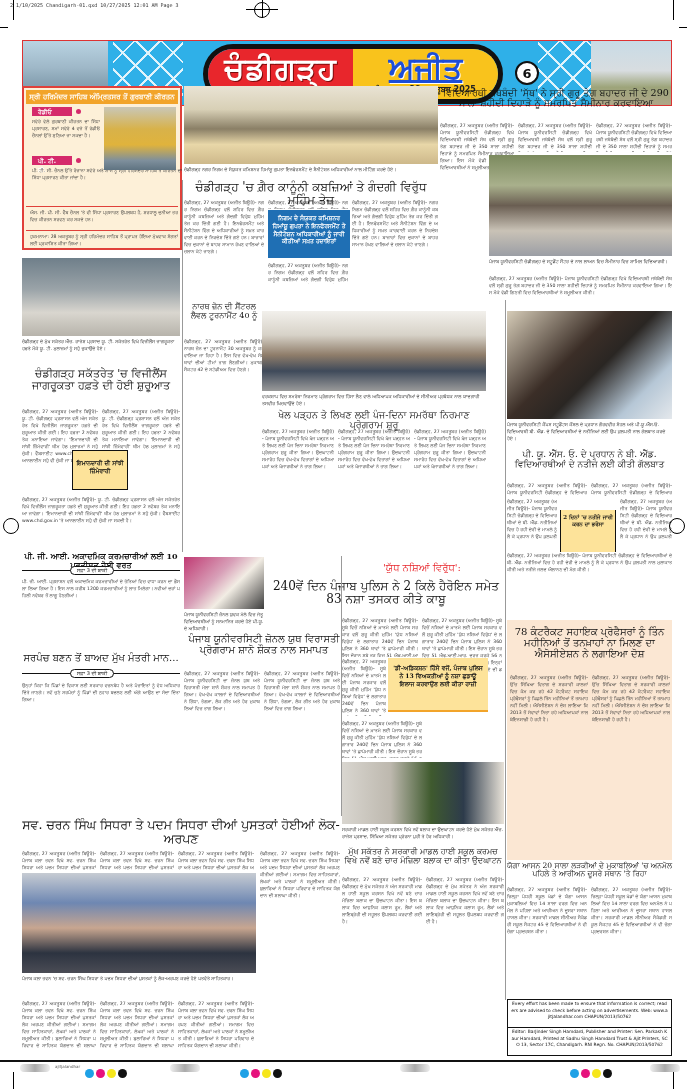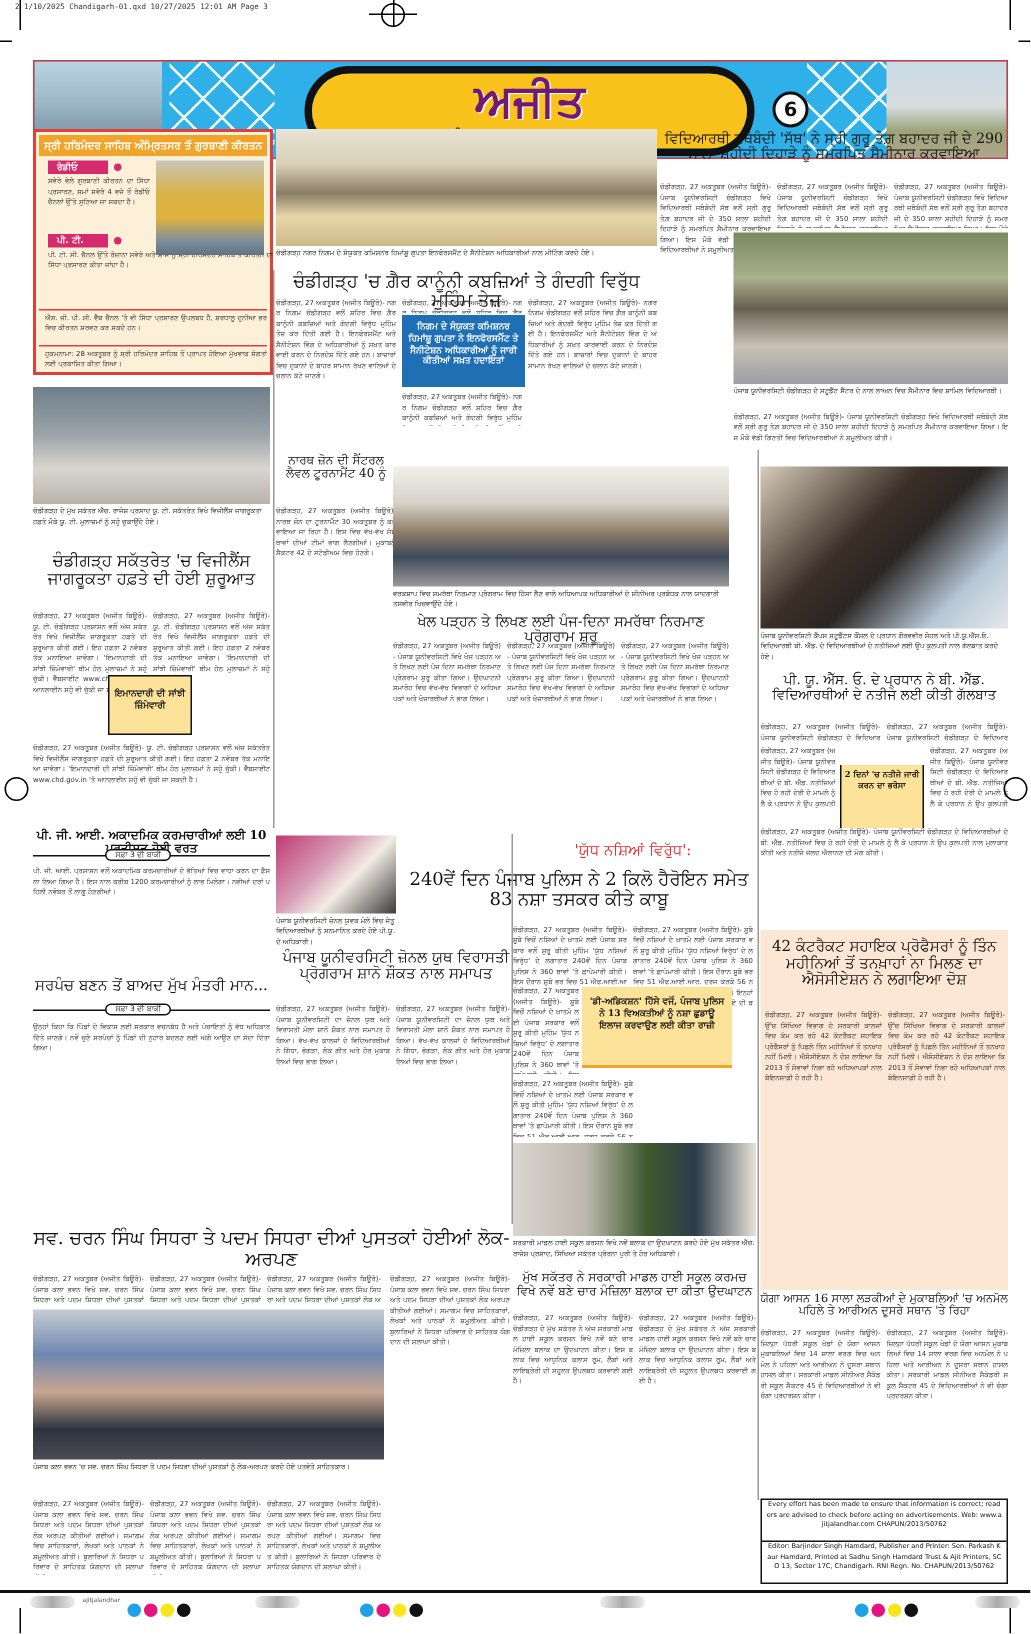--- a/index.html
+++ b/index.html
@@ -13,21 +13,21 @@
   .masthead { left: 22px; top: 40px; width: 650px; height: 66px; border: 1px solid #d33; background: #2fb0e8; overflow: hidden; }
   .mh-photo-l { left: 0; top: 0; width: 85px; height: 66px; background: linear-gradient(180deg,#b9d3e2 0%,#9fb8c8 40%,#8aa4b5 60%,#6a8799 100%); }
   .mh-photo-r { right: 0; top: 0; width: 80px; height: 66px; background: linear-gradient(180deg,#c8dbe6 0%,#d8dde0 45%,#9da47a 70%,#b0a78a 100%); }
   .mh-pattern { top: 0; height: 66px; width: 70px; background:
       repeating-linear-gradient(45deg, transparent 0 8px, #fff 8px 10px, transparent 10px 18px),
       repeating-linear-gradient(-45deg, transparent 0 8px, #fff 8px 10px, transparent 10px 18px); opacity: .85; }
   .mh-pill { left: 180px; top: 3px; width: 300px; height: 60px; border-radius: 30px; border: 5px solid #111; overflow: hidden; display: flex; }
   .mh-red { flex: 1; background: #e8262c; display: flex; flex-direction: column; align-items: center; justify-content: center; color: #fff; }
   .mh-yel { flex: 1; background: #f9c31c; display: flex; flex-direction: column; align-items: center; justify-content: center; }
   .mh-name1 { font-size: 30px; font-weight: bold; color: #fff; line-height: 1; letter-spacing: 1px; text-shadow: 1px 1px 0 #7a0a0a; }
-  .mh-name2 { font-size: 30px; font-weight: bold; color: #701a75; line-height: 1; text-shadow: 1px 1px 0 #fff; }
+  .mh-name2 { font-size: 30px; font-weight: bold; color: #1d4ed8; line-height: 1; text-shadow: 1px 1px 0 #fff; text-decoration: underline; }
   .mh-sub1 { font-size: 7px; color: #fff; margin-top: 2px; }
   .mh-date { font-size: 8px; color: #222; margin-top: 2px; font-weight: bold; }
   .mh-page { left: 492px; top: 20px; width: 24px; height: 24px; border-radius: 50%; background: #fff; border: 2px solid #111; font-size: 13px; font-weight: bold; display: flex; align-items: center; justify-content: center; }
   
   .col-text { font-size: 4.6px; line-height: 7px; color: #333; text-align: justify; overflow: hidden; word-break: break-all; }
   .headline { font-family: "DejaVu Serif", serif; color: #111; line-height: 1.1; text-align: center; }
   .photo { background: #8d8d8d; overflow: hidden; }
   .caption { font-size: 4.6px; line-height: 7px; color: #222; overflow: hidden; }
   .rule { background: #111; height: 1px; }
   .jump { font-size: 5px; text-align: center; border: 1px solid #111; border-radius: 6px; background: #fff; padding: 0 6px; }
@@ -52,20 +52,24 @@
 <div class="abs crop" style="left:679px;top:27px;width:8px;height:1px;"></div>
 <div class="abs reg" style="left:254px;top:2px;"></div>
 <div class="abs crop" style="left:246px;top:9px;width:32px;height:1px;"></div>
 <div class="abs crop" style="left:262px;top:0;width:1px;height:18px;"></div>
 
 <div class="abs masthead">
   <div class="abs mh-photo-l"></div>
   <div class="abs mh-pattern" style="left:90px;"></div>
   <div class="abs mh-pattern" style="left:515px;"></div>
   <div class="abs mh-pill">
+    <div class="mh-red">
+      <div class="mh-name1">ਚੰਡੀਗੜ੍ਹ</div>
+      <div class="mh-sub1">ਅਜੀਤ ਚੰਡੀਗੜ੍ਹ</div>
+    </div>
     <div class="mh-yel">
       <div class="mh-name2">ਅਜੀਤ</div>
       <div class="mh-date">ਮੰਗਲਵਾਰ, 28 ਅਕਤੂਬਰ 2025</div>
     </div>
   </div>
   <div class="abs mh-page">6</div>
   <div class="abs mh-photo-r"></div>
 </div>
 
 <div class="abs gboxt">
@@ -146,31 +150,31 @@
 
 <div class="abs headline" style="left:342px;top:562px;width:160px;font-size:10px;color:#e8262c;">'ਯੁੱਧ ਨਸ਼ਿਆਂ ਵਿਰੁੱਧ':</div>
 <div class="abs headline" style="left:270px;top:580px;width:232px;font-size:12px;">240ਵੇਂ ਦਿਨ ਪੰਜਾਬ ਪੁਲਿਸ ਨੇ 2 ਕਿਲੋ ਹੈਰੋਇਨ ਸਮੇਤ 83 ਨਸ਼ਾ ਤਸਕਰ ਕੀਤੇ ਕਾਬੂ</div>
 <div class="abs col-text" style="left:342px;top:617px;width:76px;height:40px;">ਚੰਡੀਗੜ੍ਹ, 27 ਅਕਤੂਬਰ (ਅਜੀਤ ਬਿਊਰੋ)- ਸੂਬੇ ਵਿਚੋਂ ਨਸ਼ਿਆਂ ਦੇ ਖ਼ਾਤਮੇ ਲਈ ਪੰਜਾਬ ਸਰਕਾਰ ਵਲੋਂ ਸ਼ੁਰੂ ਕੀਤੀ ਮੁਹਿੰਮ 'ਯੁੱਧ ਨਸ਼ਿਆਂ ਵਿਰੁੱਧ' ਦੇ ਲਗਾਤਾਰ 240ਵੇਂ ਦਿਨ ਪੰਜਾਬ ਪੁਲਿਸ ਨੇ 360 ਥਾਵਾਂ 'ਤੇ ਛਾਪੇਮਾਰੀ ਕੀਤੀ। ਇਸ ਦੌਰਾਨ ਸੂਬੇ ਭਰ ਵਿਚ 51 ਐਫ.ਆਈ.ਆਰ. ਦਰਜ ਕਰਕੇ 56 ਨਸ਼ਾ ਤਸਕਰਾਂ ਨੂੰ ਗ੍ਰਿਫ਼ਤਾਰ ਕੀਤਾ ਗਿਆ। ਇਨ੍ਹਾਂ ਕੋਲੋਂ 2 ਕਿਲੋ ਹੈਰੋਇਨ ਅਤੇ 1650 ਰੁਪਏ ਦੀ ਡਰੱਗ ਮਨੀ ਬਰਾਮਦ ਹੋਈ।</div>
 <div class="abs col-text" style="left:422px;top:617px;width:80px;height:140px;">ਚੰਡੀਗੜ੍ਹ, 27 ਅਕਤੂਬਰ (ਅਜੀਤ ਬਿਊਰੋ)- ਸੂਬੇ ਵਿਚੋਂ ਨਸ਼ਿਆਂ ਦੇ ਖ਼ਾਤਮੇ ਲਈ ਪੰਜਾਬ ਸਰਕਾਰ ਵਲੋਂ ਸ਼ੁਰੂ ਕੀਤੀ ਮੁਹਿੰਮ 'ਯੁੱਧ ਨਸ਼ਿਆਂ ਵਿਰੁੱਧ' ਦੇ ਲਗਾਤਾਰ 240ਵੇਂ ਦਿਨ ਪੰਜਾਬ ਪੁਲਿਸ ਨੇ 360 ਥਾਵਾਂ 'ਤੇ ਛਾਪੇਮਾਰੀ ਕੀਤੀ। ਇਸ ਦੌਰਾਨ ਸੂਬੇ ਭਰ ਵਿਚ 51 ਐਫ.ਆਈ.ਆਰ. ਦਰਜ ਕਰਕੇ 56 ਨਸ਼ਾ ਤਸਕਰਾਂ ਨੂੰ ਗ੍ਰਿਫ਼ਤਾਰ ਕੀਤਾ ਗਿਆ। ਇਨ੍ਹਾਂ ਕੋਲੋਂ 2 ਕਿਲੋ ਹੈਰੋਇਨ ਅਤੇ 1650 ਰੁਪਏ ਦੀ ਡਰੱਗ ਮਨੀ ਬਰਾਮਦ ਹੋਈ।</div>
 <div class="abs inset" style="left:388px;top:658px;width:100px;height:54px;background:#fde39a;border-bottom:2px solid #f2a42a;font-size:6px;padding:6px 4px;">'ਡੀ-ਅਡਿਕਸ਼ਨ' ਹਿੱਸੇ ਵਜੋਂ, ਪੰਜਾਬ ਪੁਲਿਸ ਨੇ 13 ਵਿਅਕਤੀਆਂ ਨੂੰ ਨਸ਼ਾ ਛੁਡਾਊ ਇਲਾਜ ਕਰਵਾਉਣ ਲਈ ਕੀਤਾ ਰਾਜ਼ੀ</div>
 <div class="abs col-text" style="left:342px;top:658px;width:44px;height:58px;">ਚੰਡੀਗੜ੍ਹ, 27 ਅਕਤੂਬਰ (ਅਜੀਤ ਬਿਊਰੋ)- ਸੂਬੇ ਵਿਚੋਂ ਨਸ਼ਿਆਂ ਦੇ ਖ਼ਾਤਮੇ ਲਈ ਪੰਜਾਬ ਸਰਕਾਰ ਵਲੋਂ ਸ਼ੁਰੂ ਕੀਤੀ ਮੁਹਿੰਮ 'ਯੁੱਧ ਨਸ਼ਿਆਂ ਵਿਰੁੱਧ' ਦੇ ਲਗਾਤਾਰ 240ਵੇਂ ਦਿਨ ਪੰਜਾਬ ਪੁਲਿਸ ਨੇ 360 ਥਾਵਾਂ 'ਤੇ ਛਾਪੇਮਾਰੀ ਕੀਤੀ। ਇਸ ਦੌਰਾਨ ਸੂਬੇ ਭਰ ਵਿਚ 51 ਐਫ.ਆਈ.ਆਰ. ਦਰਜ ਕਰਕੇ 56 ਨਸ਼ਾ ਤਸਕਰਾਂ ਨੂੰ ਗ੍ਰਿਫ਼ਤਾਰ ਕੀਤਾ ਗਿਆ। ਇਨ੍ਹਾਂ ਕੋਲੋਂ 2 ਕਿਲੋ ਹੈਰੋਇਨ ਅਤੇ 1650 ਰੁਪਏ ਦੀ ਡਰੱਗ ਮਨੀ ਬਰਾਮਦ ਹੋਈ।</div>
 <div class="abs col-text" style="left:342px;top:720px;width:80px;height:38px;">ਚੰਡੀਗੜ੍ਹ, 27 ਅਕਤੂਬਰ (ਅਜੀਤ ਬਿਊਰੋ)- ਸੂਬੇ ਵਿਚੋਂ ਨਸ਼ਿਆਂ ਦੇ ਖ਼ਾਤਮੇ ਲਈ ਪੰਜਾਬ ਸਰਕਾਰ ਵਲੋਂ ਸ਼ੁਰੂ ਕੀਤੀ ਮੁਹਿੰਮ 'ਯੁੱਧ ਨਸ਼ਿਆਂ ਵਿਰੁੱਧ' ਦੇ ਲਗਾਤਾਰ 240ਵੇਂ ਦਿਨ ਪੰਜਾਬ ਪੁਲਿਸ ਨੇ 360 ਥਾਵਾਂ 'ਤੇ ਛਾਪੇਮਾਰੀ ਕੀਤੀ। ਇਸ ਦੌਰਾਨ ਸੂਬੇ ਭਰ ਵਿਚ 51 ਐਫ.ਆਈ.ਆਰ. ਦਰਜ ਕਰਕੇ 56 ਨਸ਼ਾ ਤਸਕਰਾਂ ਨੂੰ ਗ੍ਰਿਫ਼ਤਾਰ ਕੀਤਾ ਗਿਆ। ਇਨ੍ਹਾਂ ਕੋਲੋਂ 2 ਕਿਲੋ ਹੈਰੋਇਨ ਅਤੇ 1650 ਰੁਪਏ ਦੀ ਡਰੱਗ ਮਨੀ ਬਰਾਮਦ ਹੋਈ।</div>
 
 <div class="abs" style="left:507px;top:620px;width:165px;height:240px;background:#fbe7d3;"></div>
-<div class="abs headline" style="left:507px;top:626px;width:165px;font-size:10px;">42 ਕੰਟਰੈਕਟ ਸਹਾਇਕ ਪ੍ਰੋਫੈਸਰਾਂ ਨੂੰ ਤਿੰਨ ਮਹੀਨਿਆਂ ਤੋਂ ਤਨਖ਼ਾਹਾਂ ਨਾ ਮਿਲਣ ਦਾ ਐਸੋਸੀਏਸ਼ਨ ਨੇ ਲਗਾਇਆ ਦੋਸ਼</div>
+<div class="abs headline" style="left:507px;top:626px;width:165px;font-size:10px;">78 ਕੰਟਰੈਕਟ ਸਹਾਇਕ ਪ੍ਰੋਫੈਸਰਾਂ ਨੂੰ ਤਿੰਨ ਮਹੀਨਿਆਂ ਤੋਂ ਤਨਖ਼ਾਹਾਂ ਨਾ ਮਿਲਣ ਦਾ ਐਸੋਸੀਏਸ਼ਨ ਨੇ ਲਗਾਇਆ ਦੋਸ਼</div>
 <div class="abs col-text" style="left:510px;top:674px;width:78px;height:184px;">ਚੰਡੀਗੜ੍ਹ, 27 ਅਕਤੂਬਰ (ਅਜੀਤ ਬਿਊਰੋ)- ਉੱਚ ਸਿੱਖਿਆ ਵਿਭਾਗ ਦੇ ਸਰਕਾਰੀ ਕਾਲਜਾਂ ਵਿਚ ਕੰਮ ਕਰ ਰਹੇ 42 ਕੰਟਰੈਕਟ ਸਹਾਇਕ ਪ੍ਰੋਫੈਸਰਾਂ ਨੂੰ ਪਿਛਲੇ ਤਿੰਨ ਮਹੀਨਿਆਂ ਤੋਂ ਤਨਖ਼ਾਹ ਨਹੀਂ ਮਿਲੀ। ਐਸੋਸੀਏਸ਼ਨ ਨੇ ਦੋਸ਼ ਲਾਇਆ ਕਿ 2013 ਤੋਂ ਸੇਵਾਵਾਂ ਨਿਭਾ ਰਹੇ ਅਧਿਆਪਕਾਂ ਨਾਲ ਬੇਇਨਸਾਫ਼ੀ ਹੋ ਰਹੀ ਹੈ।</div>
 <div class="abs col-text" style="left:592px;top:674px;width:78px;height:184px;">ਚੰਡੀਗੜ੍ਹ, 27 ਅਕਤੂਬਰ (ਅਜੀਤ ਬਿਊਰੋ)- ਉੱਚ ਸਿੱਖਿਆ ਵਿਭਾਗ ਦੇ ਸਰਕਾਰੀ ਕਾਲਜਾਂ ਵਿਚ ਕੰਮ ਕਰ ਰਹੇ 42 ਕੰਟਰੈਕਟ ਸਹਾਇਕ ਪ੍ਰੋਫੈਸਰਾਂ ਨੂੰ ਪਿਛਲੇ ਤਿੰਨ ਮਹੀਨਿਆਂ ਤੋਂ ਤਨਖ਼ਾਹ ਨਹੀਂ ਮਿਲੀ। ਐਸੋਸੀਏਸ਼ਨ ਨੇ ਦੋਸ਼ ਲਾਇਆ ਕਿ 2013 ਤੋਂ ਸੇਵਾਵਾਂ ਨਿਭਾ ਰਹੇ ਅਧਿਆਪਕਾਂ ਨਾਲ ਬੇਇਨਸਾਫ਼ੀ ਹੋ ਰਹੀ ਹੈ।</div>
 
 <div class="abs photo" style="left:342px;top:762px;width:162px;height:62px;background:linear-gradient(90deg,#d9d6d0 0%,#bdb8ae 30%,#3f5a2e 55%,#2d3b4b 75%,#e8e2d8 100%);"></div>
 <div class="abs caption" style="left:342px;top:826px;width:162px;height:20px;">ਸਰਕਾਰੀ ਮਾਡਲ ਹਾਈ ਸਕੂਲ ਕਰਸਨ ਵਿਖੇ ਨਵੇਂ ਬਲਾਕ ਦਾ ਉਦਘਾਟਨ ਕਰਦੇ ਹੋਏ ਮੁੱਖ ਸਕੱਤਰ ਐੱਚ. ਰਾਜੇਸ਼ ਪ੍ਰਸਾਦ, ਸਿੱਖਿਆ ਸਕੱਤਰ ਪ੍ਰੇਰਨਾ ਪੁਰੀ ਤੇ ਹੋਰ ਅਧਿਕਾਰੀ।</div>
 <div class="abs headline" style="left:342px;top:848px;width:162px;font-size:8px;">ਮੁੱਖ ਸਕੱਤਰ ਨੇ ਸਰਕਾਰੀ ਮਾਡਲ ਹਾਈ ਸਕੂਲ ਕਰਮਚ ਵਿਖੇ ਨਵੇਂ ਬਣੇ ਚਾਰ ਮੰਜ਼ਿਲਾ ਬਲਾਕ ਦਾ ਕੀਤਾ ਉਦਘਾਟਨ</div>
 <div class="abs col-text" style="left:342px;top:876px;width:80px;height:176px;">ਚੰਡੀਗੜ੍ਹ, 27 ਅਕਤੂਬਰ (ਅਜੀਤ ਬਿਊਰੋ)- ਚੰਡੀਗੜ੍ਹ ਦੇ ਮੁੱਖ ਸਕੱਤਰ ਨੇ ਅੱਜ ਸਰਕਾਰੀ ਮਾਡਲ ਹਾਈ ਸਕੂਲ ਕਰਸਨ ਵਿਖੇ ਨਵੇਂ ਬਣੇ ਚਾਰ ਮੰਜ਼ਿਲਾ ਬਲਾਕ ਦਾ ਉਦਘਾਟਨ ਕੀਤਾ। ਇਸ ਬਲਾਕ ਵਿਚ ਆਧੁਨਿਕ ਕਲਾਸ ਰੂਮ, ਲੈਬਾਂ ਅਤੇ ਲਾਇਬ੍ਰੇਰੀ ਦੀ ਸਹੂਲਤ ਉਪਲਬਧ ਕਰਵਾਈ ਗਈ ਹੈ।</div>
 <div class="abs col-text" style="left:426px;top:876px;width:78px;height:176px;">ਚੰਡੀਗੜ੍ਹ, 27 ਅਕਤੂਬਰ (ਅਜੀਤ ਬਿਊਰੋ)- ਚੰਡੀਗੜ੍ਹ ਦੇ ਮੁੱਖ ਸਕੱਤਰ ਨੇ ਅੱਜ ਸਰਕਾਰੀ ਮਾਡਲ ਹਾਈ ਸਕੂਲ ਕਰਸਨ ਵਿਖੇ ਨਵੇਂ ਬਣੇ ਚਾਰ ਮੰਜ਼ਿਲਾ ਬਲਾਕ ਦਾ ਉਦਘਾਟਨ ਕੀਤਾ। ਇਸ ਬਲਾਕ ਵਿਚ ਆਧੁਨਿਕ ਕਲਾਸ ਰੂਮ, ਲੈਬਾਂ ਅਤੇ ਲਾਇਬ੍ਰੇਰੀ ਦੀ ਸਹੂਲਤ ਉਪਲਬਧ ਕਰਵਾਈ ਗਈ ਹੈ।</div>
 
-<div class="abs headline" style="left:507px;top:862px;width:165px;font-size:7.5px;">ਯੋਗਾ ਆਸਨ 16 ਸਾਲਾ ਲੜਕੀਆਂ ਦੇ ਮੁਕਾਬਲਿਆਂ 'ਚ ਅਨਮੋਲ ਪਹਿਲੇ ਤੇ ਆਰੀਅਨ ਦੂਸਰੇ ਸਥਾਨ 'ਤੇ ਰਿਹਾ</div>
+<div class="abs headline" style="left:507px;top:862px;width:165px;font-size:7.5px;">ਯੋਗਾ ਆਸਨ 20 ਸਾਲਾ ਲੜਕੀਆਂ ਦੇ ਮੁਕਾਬਲਿਆਂ 'ਚ ਅਨਮੋਲ ਪਹਿਲੇ ਤੇ ਆਰੀਅਨ ਦੂਸਰੇ ਸਥਾਨ 'ਤੇ ਰਿਹਾ</div>
 <div class="abs col-text" style="left:507px;top:886px;width:80px;height:110px;">ਚੰਡੀਗੜ੍ਹ, 27 ਅਕਤੂਬਰ (ਅਜੀਤ ਬਿਊਰੋ)- ਜ਼ਿਲ੍ਹਾ ਪੱਧਰੀ ਸਕੂਲ ਖੇਡਾਂ ਦੇ ਯੋਗਾ ਆਸਨ ਮੁਕਾਬਲਿਆਂ ਵਿਚ 14 ਸਾਲਾ ਵਰਗ ਵਿਚ ਅਨਮੋਲ ਨੇ ਪਹਿਲਾ ਅਤੇ ਆਰੀਅਨ ਨੇ ਦੂਸਰਾ ਸਥਾਨ ਹਾਸਲ ਕੀਤਾ। ਸਰਕਾਰੀ ਮਾਡਲ ਸੀਨੀਅਰ ਸੈਕੰਡਰੀ ਸਕੂਲ ਸੈਕਟਰ 45 ਦੇ ਵਿਦਿਆਰਥੀਆਂ ਨੇ ਵੀ ਚੰਗਾ ਪ੍ਰਦਰਸ਼ਨ ਕੀਤਾ।</div>
 <div class="abs col-text" style="left:591px;top:886px;width:81px;height:110px;">ਚੰਡੀਗੜ੍ਹ, 27 ਅਕਤੂਬਰ (ਅਜੀਤ ਬਿਊਰੋ)- ਜ਼ਿਲ੍ਹਾ ਪੱਧਰੀ ਸਕੂਲ ਖੇਡਾਂ ਦੇ ਯੋਗਾ ਆਸਨ ਮੁਕਾਬਲਿਆਂ ਵਿਚ 14 ਸਾਲਾ ਵਰਗ ਵਿਚ ਅਨਮੋਲ ਨੇ ਪਹਿਲਾ ਅਤੇ ਆਰੀਅਨ ਨੇ ਦੂਸਰਾ ਸਥਾਨ ਹਾਸਲ ਕੀਤਾ। ਸਰਕਾਰੀ ਮਾਡਲ ਸੀਨੀਅਰ ਸੈਕੰਡਰੀ ਸਕੂਲ ਸੈਕਟਰ 45 ਦੇ ਵਿਦਿਆਰਥੀਆਂ ਨੇ ਵੀ ਚੰਗਾ ਪ੍ਰਦਰਸ਼ਨ ਕੀਤਾ।</div>
 
 <div class="abs boxline" style="left:507px;top:999px;width:165px;height:57px;">
   <div class="col-text" style="font-size:4.4px;line-height:6.5px;padding:1px 3px;height:27px;text-align:center;color:#111;">Every effort has been made to ensure that information is correct; readers are advised to check before acting on advertisements. Web: www.ajitjalandhar.com  CHAPUN/2013/50762</div>
   <div style="height:1px;background:#111;"></div>
   <div class="col-text" style="font-size:4.4px;line-height:6.5px;padding:1px 3px;height:27px;text-align:center;color:#111;">Editor: Barjinder Singh Hamdard, Publisher and Printer: Sen. Parkash Kaur Hamdard, Printed at Sadhu Singh Hamdard Trust &amp; Ajit Printers, SCO 13, Sector 17C, Chandigarh. RNI Regn. No. CHAPUN/2013/50762</div>
 </div>
 
 <div class="abs headline" style="left:22px;top:818px;width:318px;font-size:12.5px;">ਸਵ. ਚਰਨ ਸਿੰਘ ਸਿਧਰਾ ਤੇ ਪਦਮ ਸਿਧਰਾ ਦੀਆਂ ਪੁਸਤਕਾਂ ਹੋਈਆਂ ਲੋਕ-ਅਰਪਣ</div>

